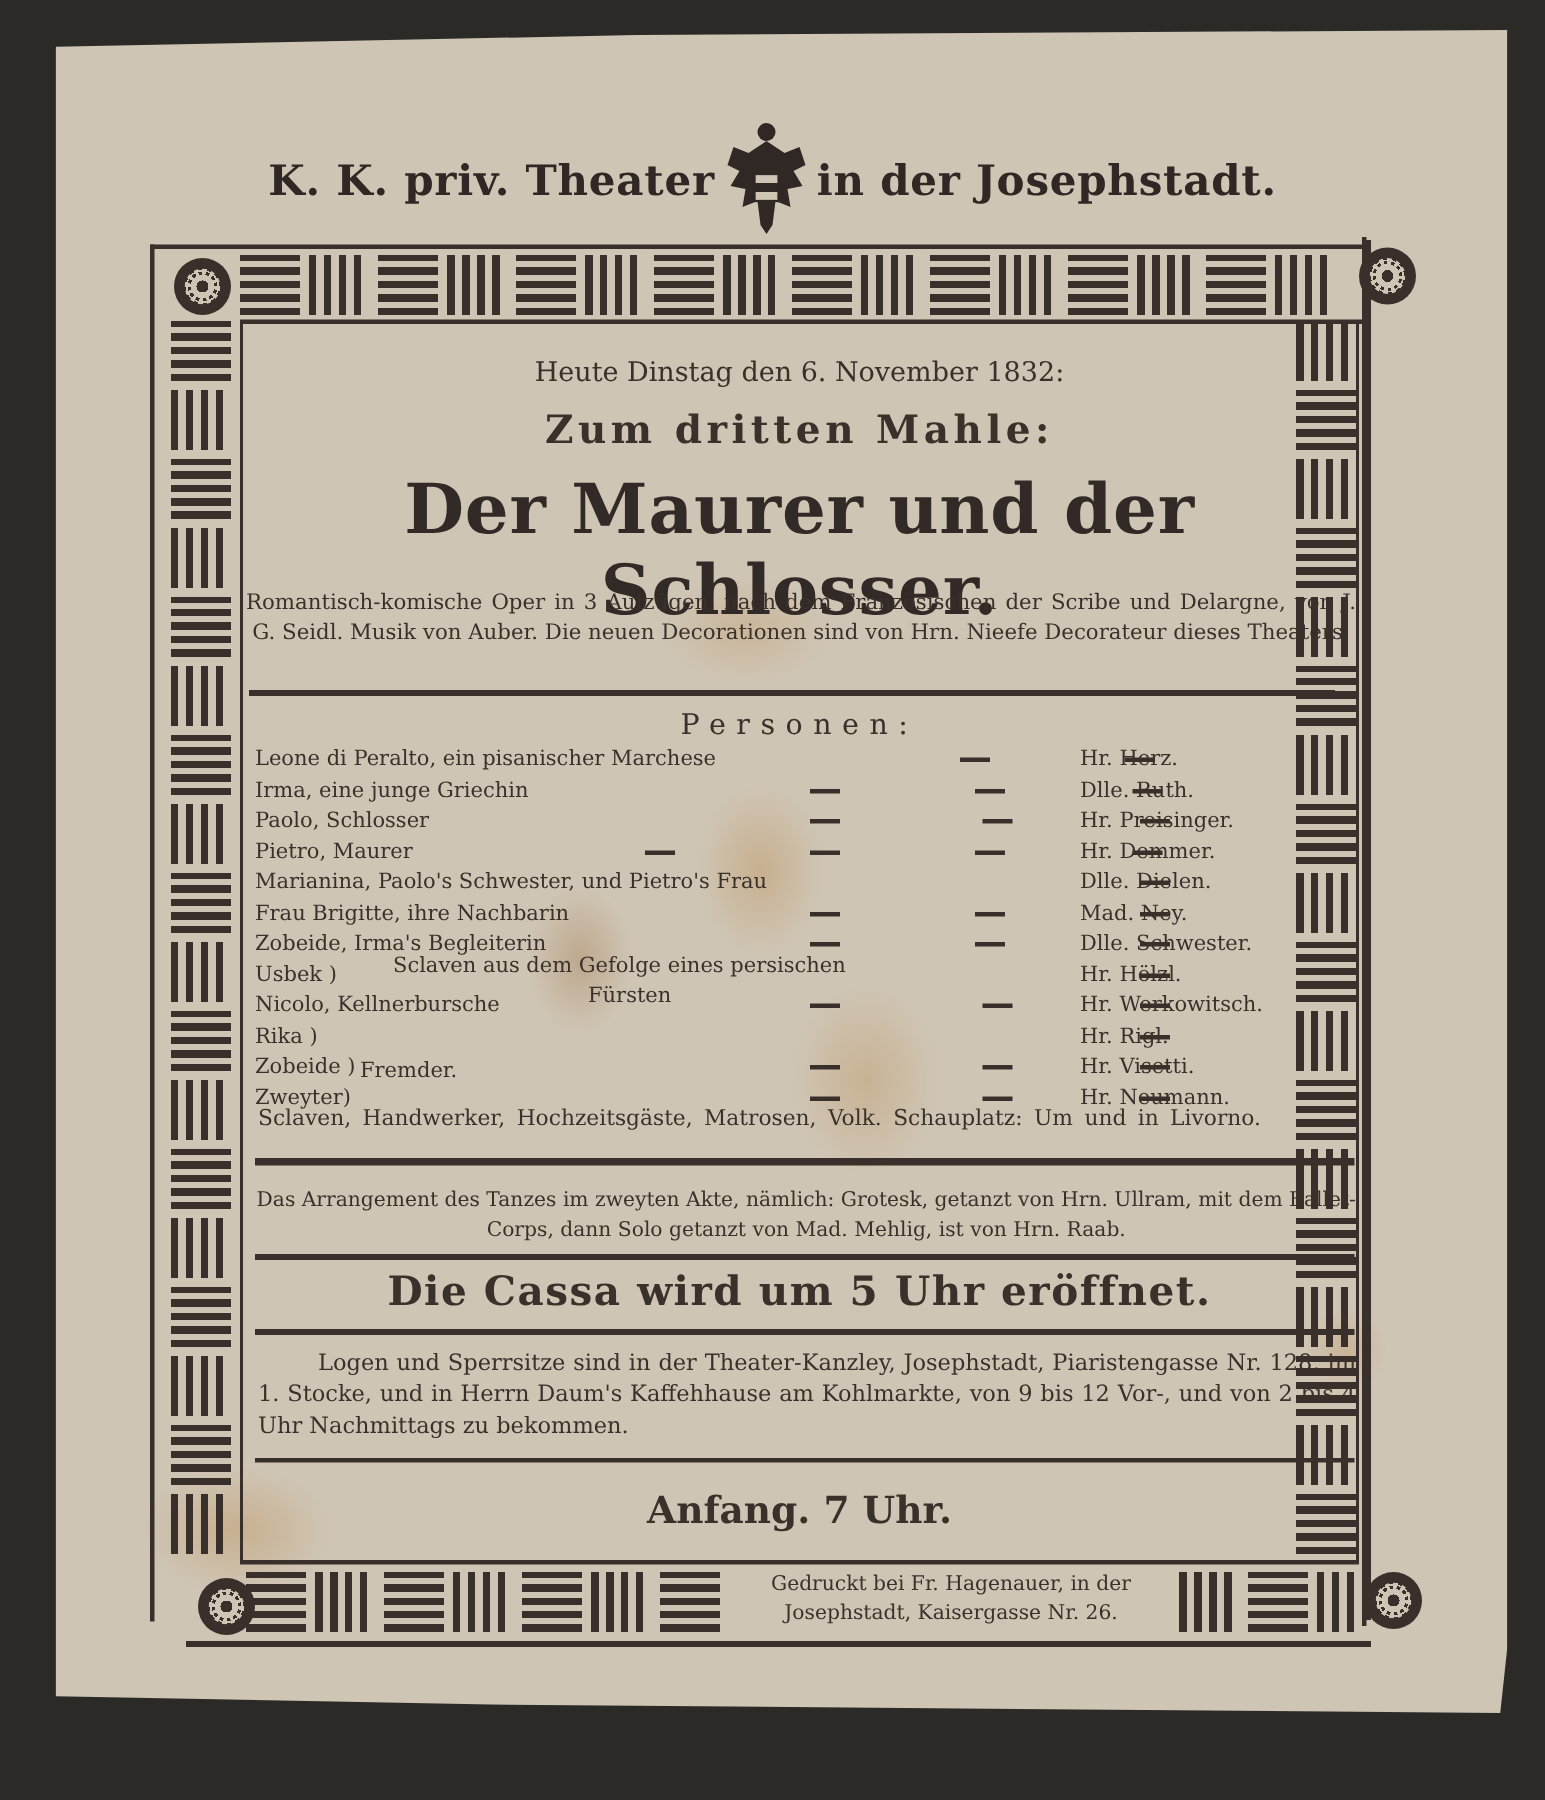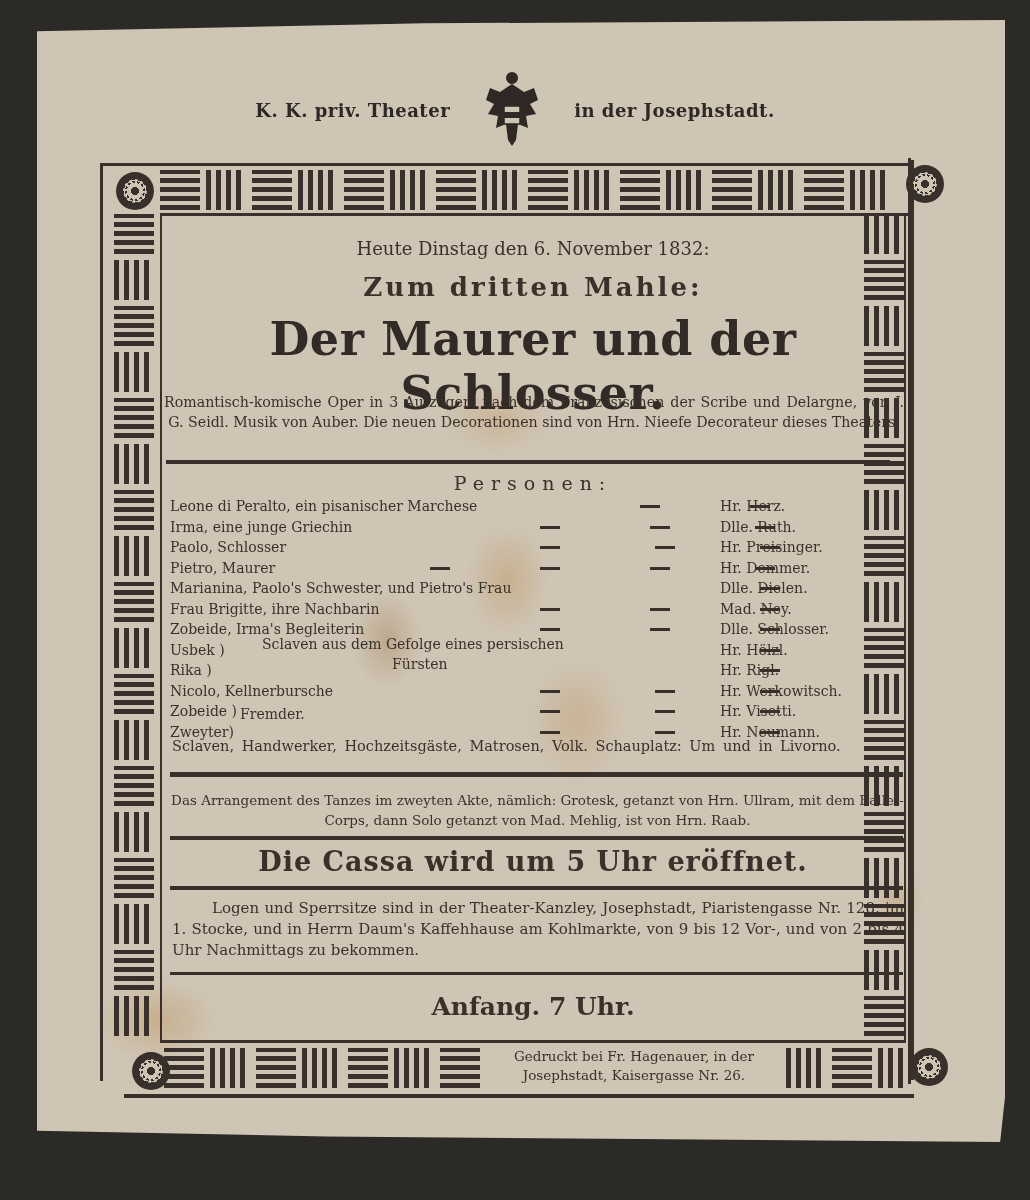--- a/index.html
+++ b/index.html
@@ -17,23 +17,23 @@
       background-image:
         radial-gradient(ellipse 60px 80px at 470px 560px, rgba(185,135,70,0.35), transparent 70%),
         radial-gradient(ellipse 70px 90px at 540px 700px, rgba(185,135,70,0.30), transparent 70%),
         radial-gradient(ellipse 90px 60px at 120px 1000px, rgba(185,135,70,0.35), transparent 70%),
         radial-gradient(ellipse 50px 70px at 350px 620px, rgba(150,100,50,0.30), transparent 70%),
         radial-gradient(ellipse 40px 40px at 860px 880px, rgba(185,135,70,0.28), transparent 70%),
         radial-gradient(ellipse 80px 50px at 460px 400px, rgba(185,135,70,0.25), transparent 70%);
       clip-path: polygon(0 1%, 40% 0.3%, 100% 0, 100% 96%, 99.5% 100%, 30% 99.5%, 0 99%);
     }
     .header-line {
-      position: absolute; left: 0; right: 0; top: 70px;
-      display: flex; align-items: center; justify-content: center; gap: 32px;
-      font-family: "DejaVu Serif", serif; font-weight: bold; font-size: 18px;
+      position: absolute; left: 0; right: 0; top: 80px;
+      display: flex; align-items: center; justify-content: center; gap: 4px;
+      font-family: "DejaVu Serif", serif; font-weight: bold; font-size: 28px;
       color: #2f2824; letter-spacing: 0.5px;
     }
     .eagle { width: 60px; height: 80px; }
     .border-strip-h, .border-strip-v { position: absolute; overflow: hidden; }
     .border-strip-h { height: 40px; display: flex; }
     .border-strip-v { width: 40px; display: flex; flex-direction: column; }
     .blk-h {
       width: 40px; height: 40px; flex: 0 0 40px;
       background: repeating-linear-gradient(0deg, #3a302b 0 5px, transparent 5px 9px);
       margin-right: 6px;
@@ -232,38 +232,38 @@
       <span class="cast-dash" style="left: 370px;"></span>
       <span class="cast-dash" style="left: 480px;"></span>
       <span class="cast-dash" style="left: 590px;"></span>
       <span class="cast-actor">Mad. Ney.</span>
     </div>
     <div class="cast-row">
       <span class="cast-role">Zobeide, Irma's Begleiterin</span>
       <span class="cast-dash" style="left: 370px;"></span>
       <span class="cast-dash" style="left: 480px;"></span>
       <span class="cast-dash" style="left: 590px;"></span>
-      <span class="cast-actor">Dlle. Schlosser.</span>
+      <span class="cast-actor">Dlle. Schwester.</span>
     </div>
     <div class="cast-row">
       <span class="cast-role">Usbek )</span>
       <span class="cast-dash" style="left: 590px;"></span>
       <span class="cast-actor">Hr. Hölzl.</span>
     </div>
     <div class="cast-row">
+      <span class="cast-role">Nicolo, Kellnerbursche</span>
+      <span class="cast-dash" style="left: 370px;"></span>
+      <span class="cast-dash" style="left: 485px;"></span>
+      <span class="cast-dash" style="left: 590px;"></span>
+      <span class="cast-actor">Hr. Werkowitsch.</span>
+    </div>
+    <div class="cast-row">
       <span class="cast-role">Rika   )</span>
       <span class="cast-dash" style="left: 590px;"></span>
       <span class="cast-actor">Hr. Rigl.</span>
-    </div>
-    <div class="cast-row">
-      <span class="cast-role">Nicolo, Kellnerbursche</span>
-      <span class="cast-dash" style="left: 370px;"></span>
-      <span class="cast-dash" style="left: 485px;"></span>
-      <span class="cast-dash" style="left: 590px;"></span>
-      <span class="cast-actor">Hr. Werkowitsch.</span>
     </div>
     <div class="cast-row">
       <span class="cast-role">Zobeide  )</span>
       <span class="cast-dash" style="left: 370px;"></span>
       <span class="cast-dash" style="left: 485px;"></span>
       <span class="cast-dash" style="left: 590px;"></span>
       <span class="cast-actor">Hr. Visetti.</span>
     </div>
     <div class="cast-row">
       <span class="cast-role">Zweyter)</span>

